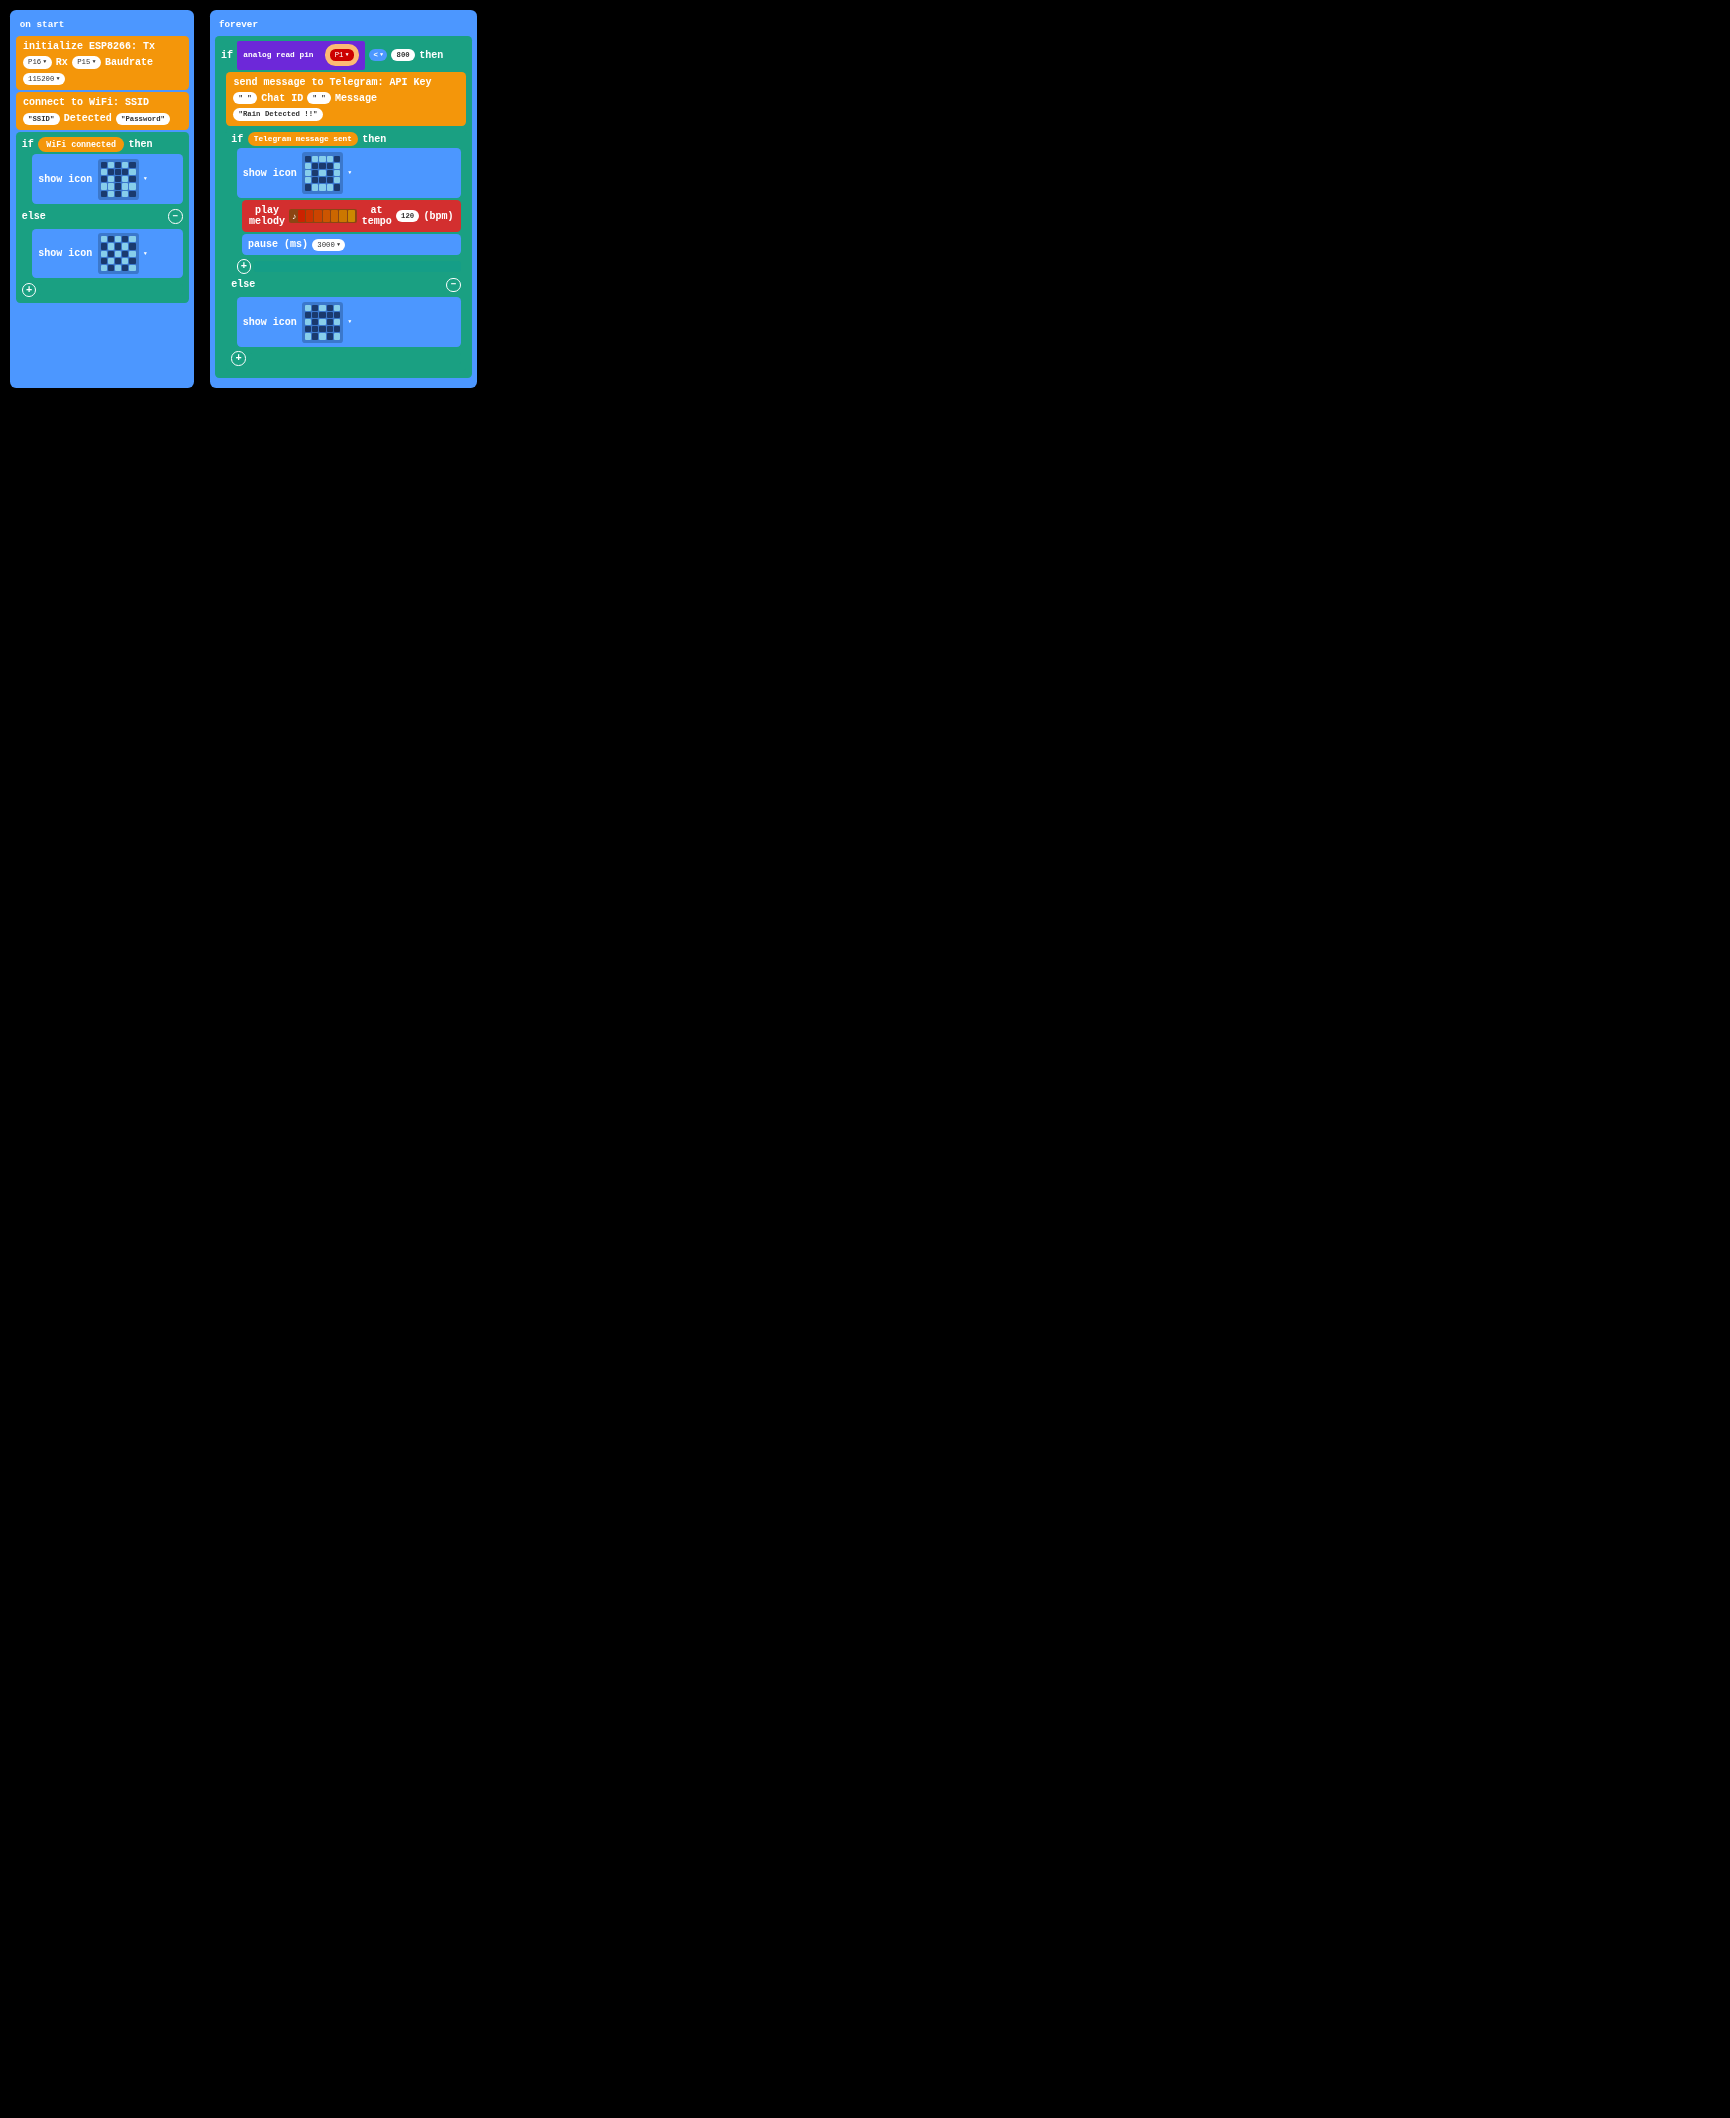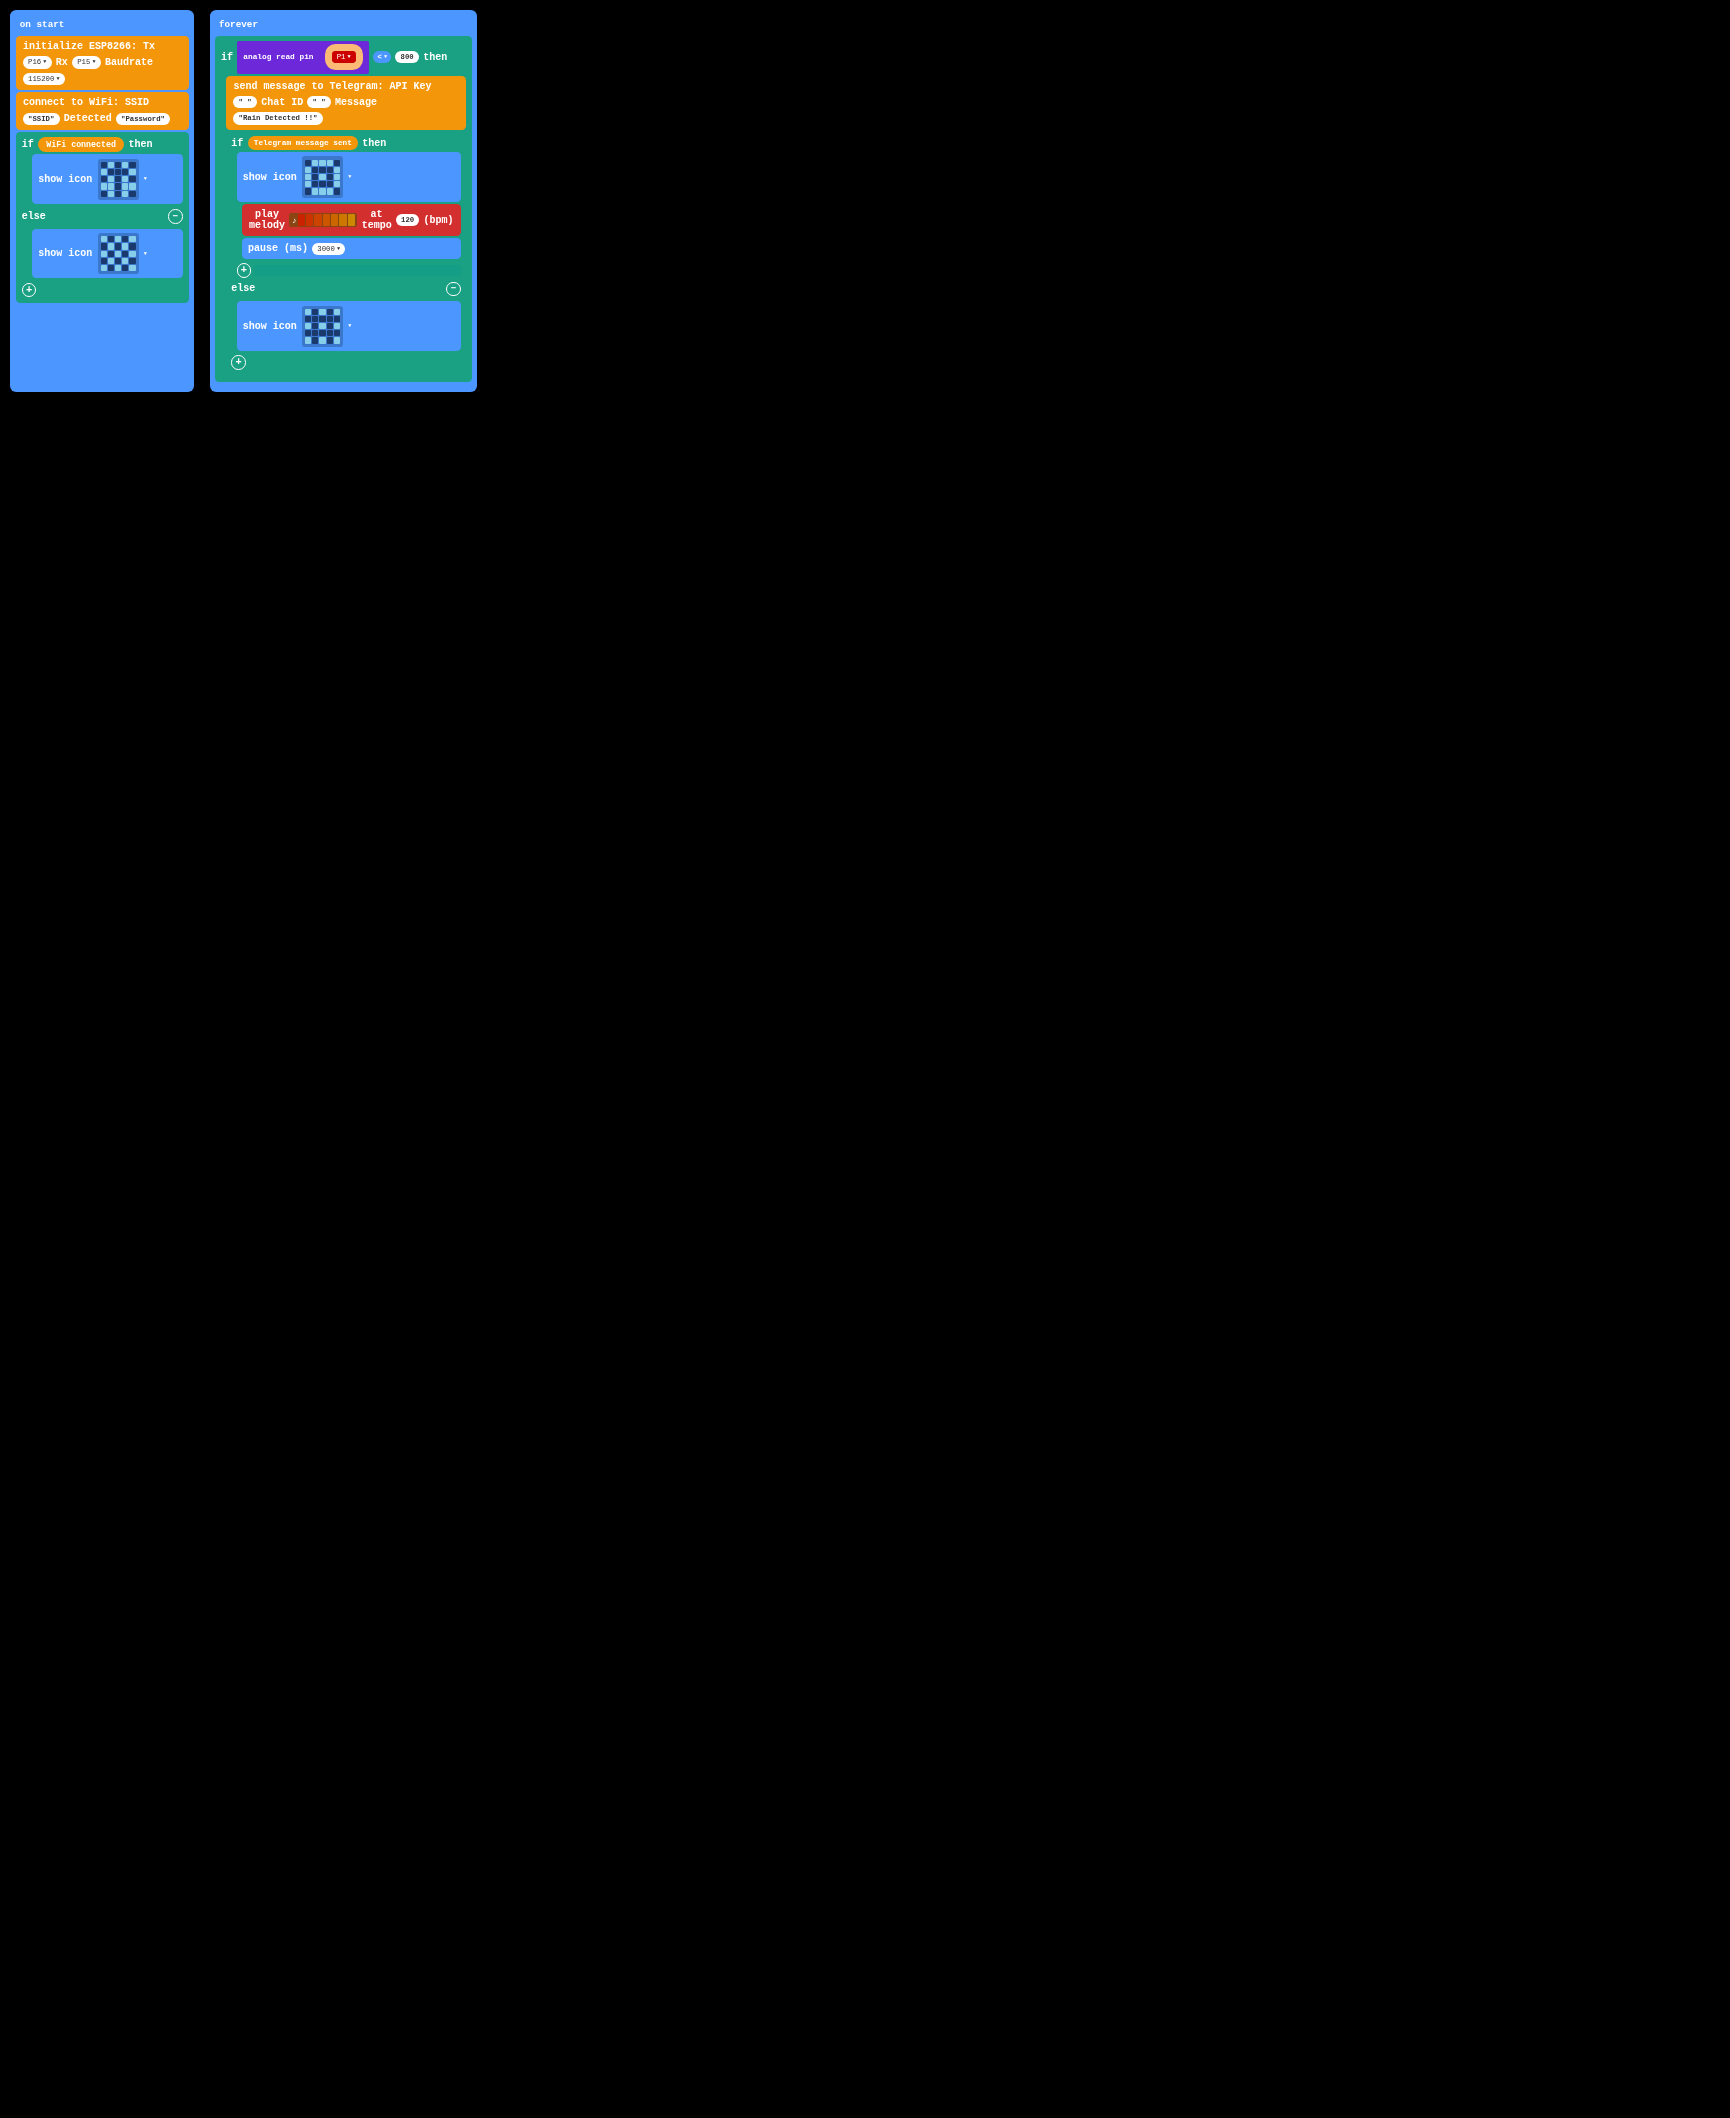--- a/index.html
+++ b/index.html
@@ -383,21 +383,21 @@
   </div>
 
   <div class="forever-outer">
     <div class="block-label">forever</div>
 
     <div class="teal-block">
       <div class="if-row">
         <span class="block-text">if</span>
         <div class="analog-condition">
           <span>analog read pin</span>
-          <div class="pill-dropdown" style="background:#CC0000; border:7px solid #fdba74; color:white;">
+          <div class="pill-dropdown" style="background:#CC0000; border:5px solid #fdba74; color:white;">
             <span>P1</span>
             <span class="dropdown-arrow">▼</span>
           </div>
         </div>
         <div class="operator-pill">
           <span>&lt;</span>
           <span class="dropdown-arrow">▼</span>
         </div>
         <div class="pill-input">
           <span>800</span>

